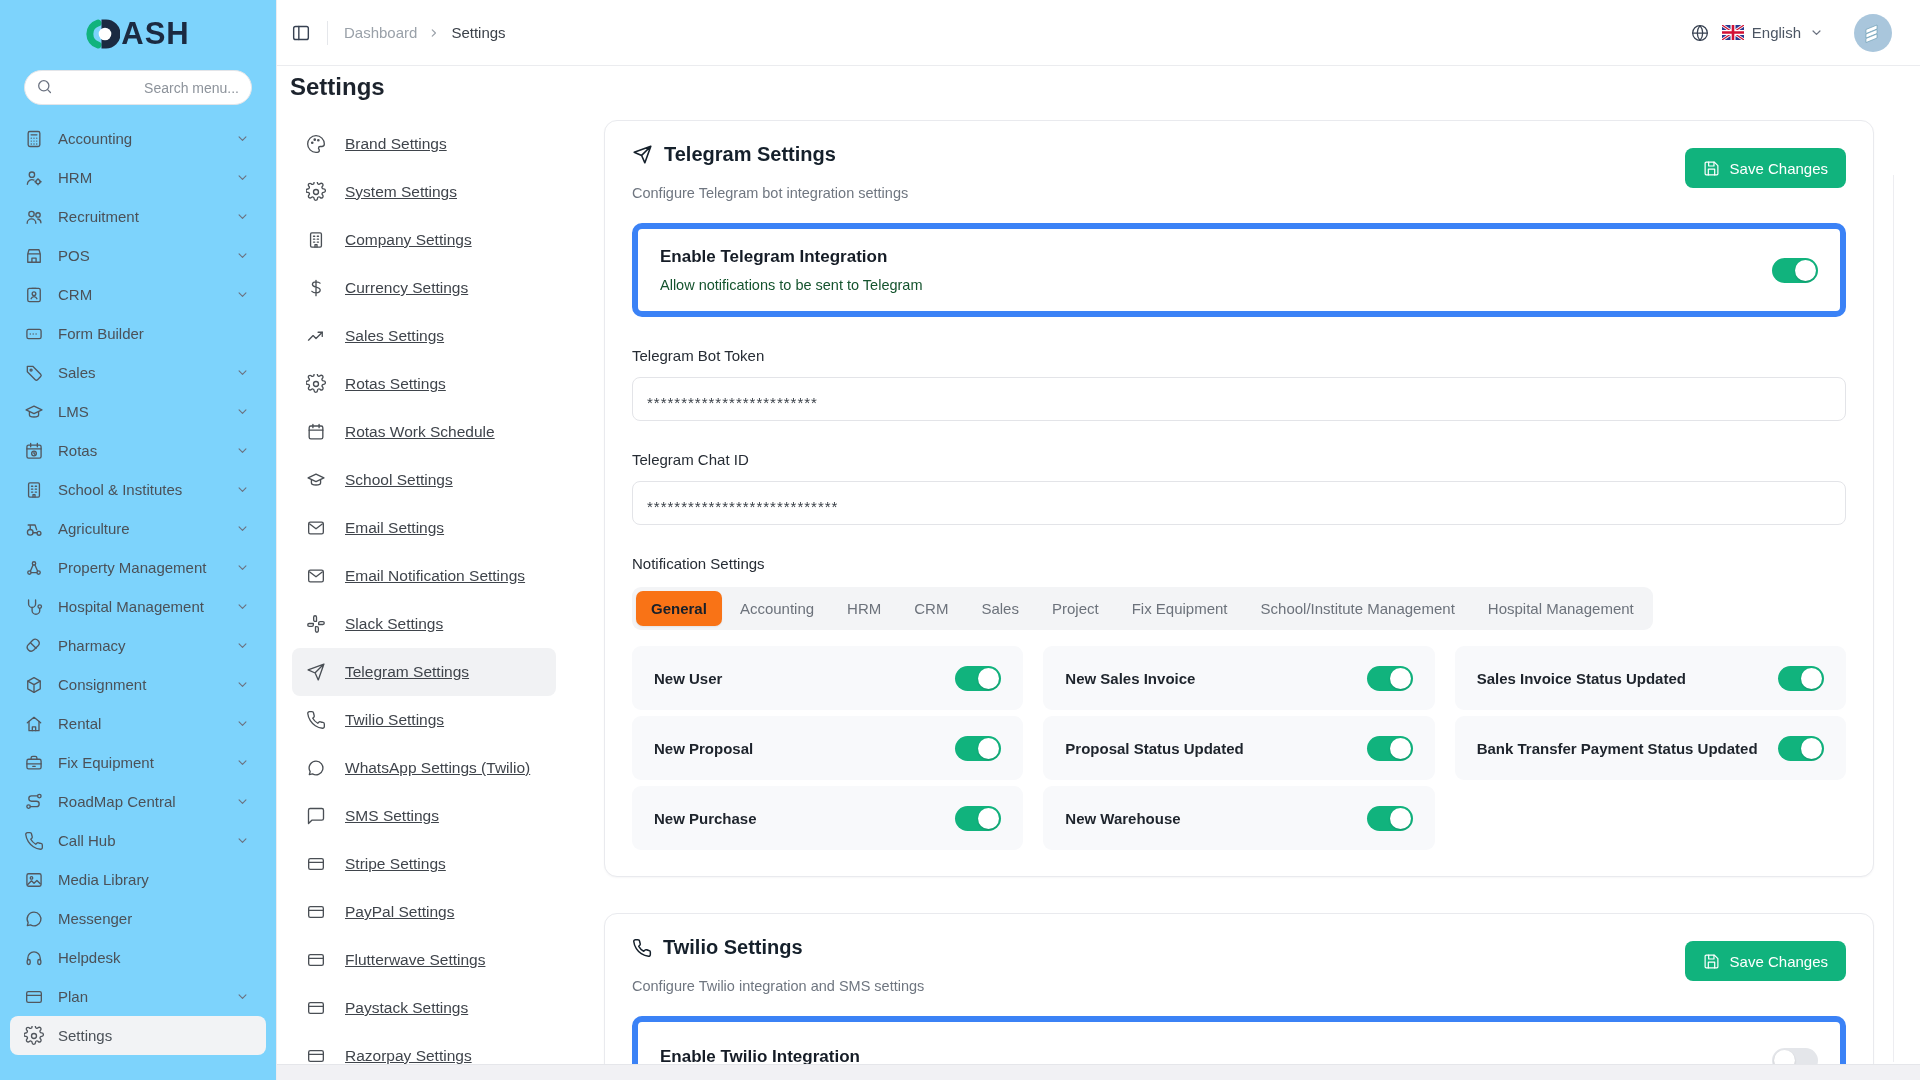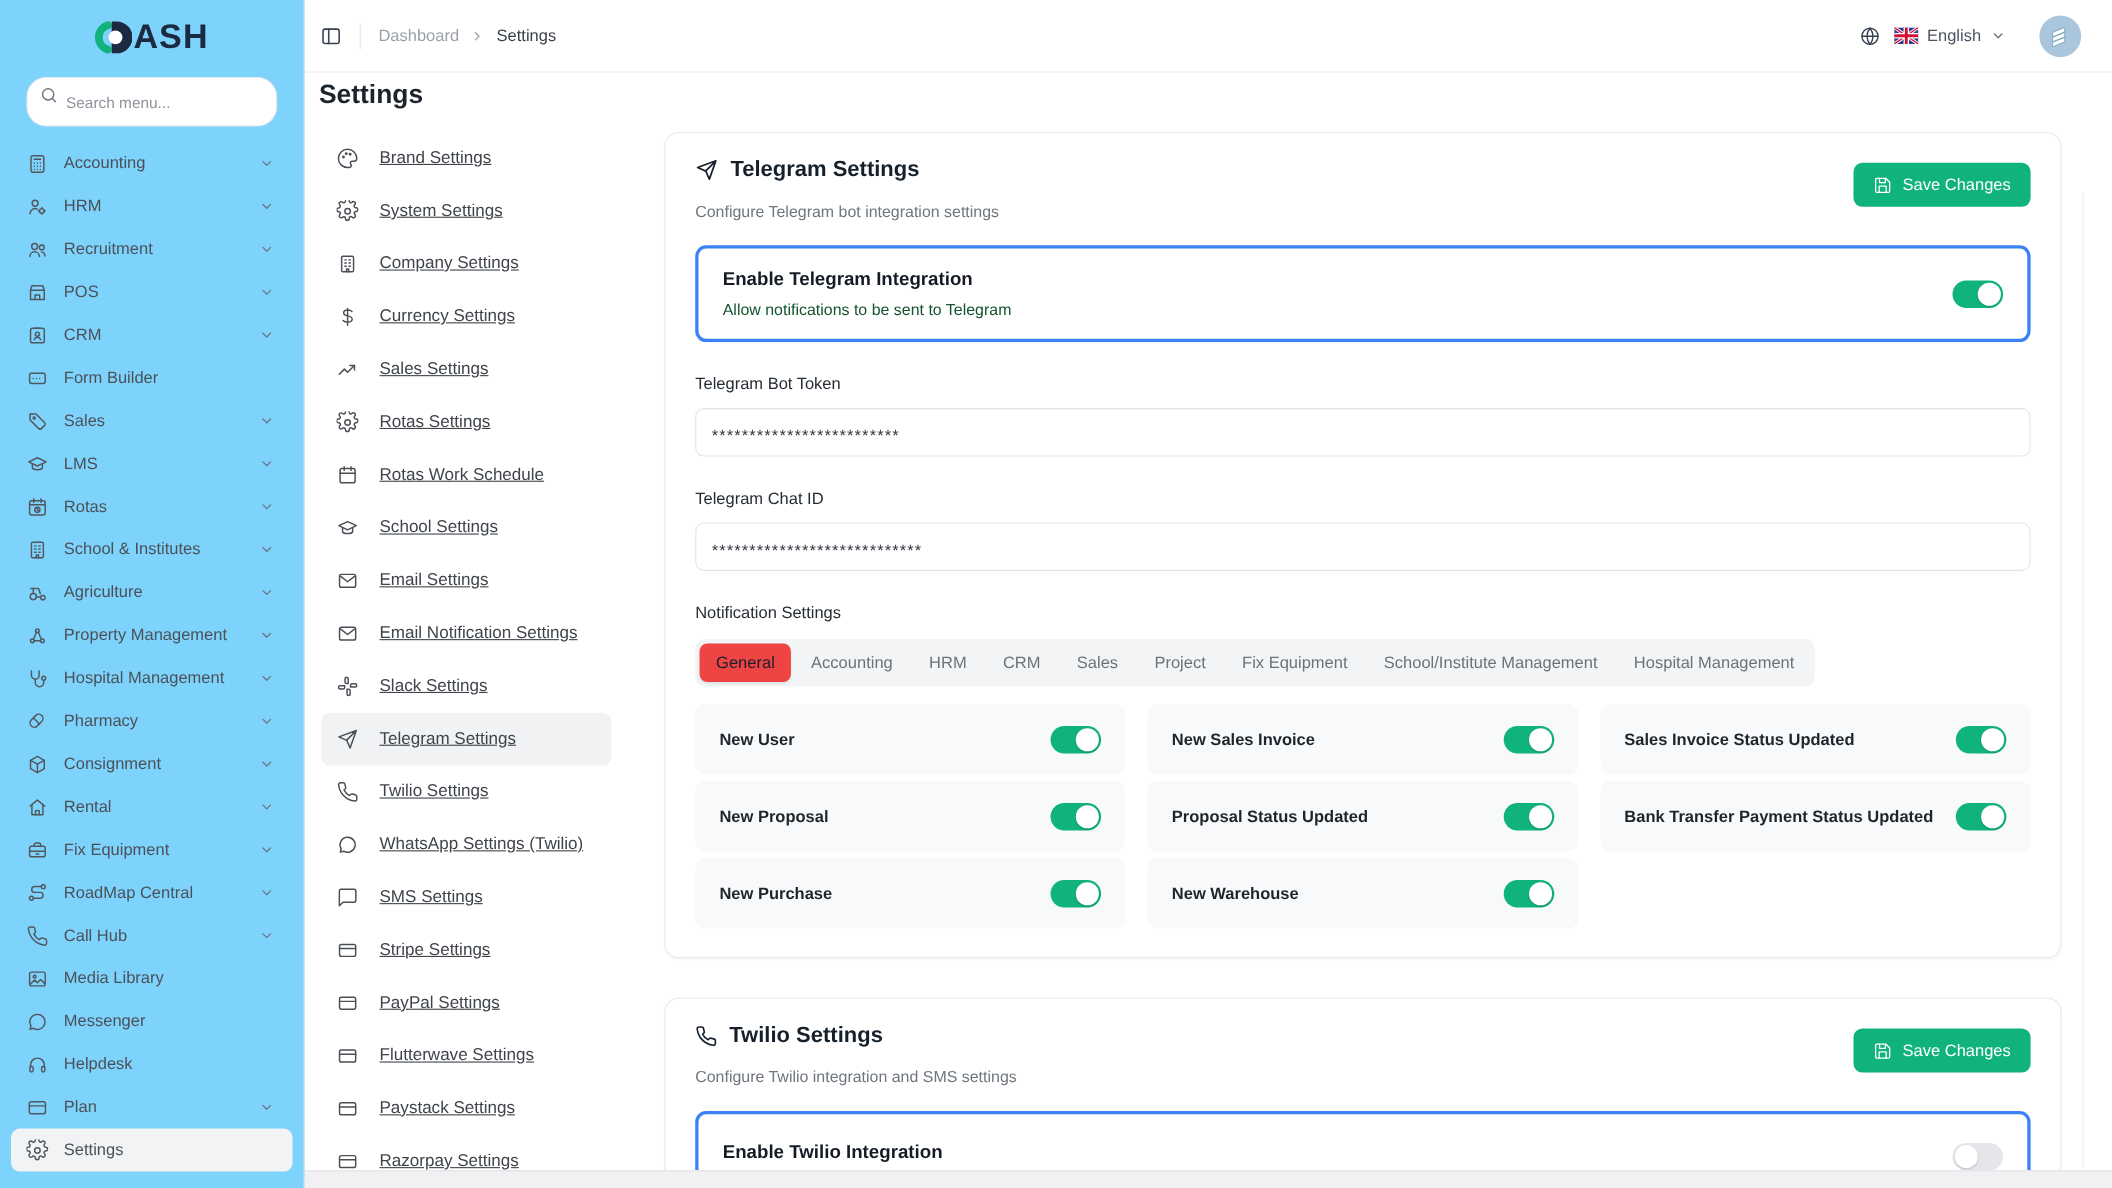--- a/index.html
+++ b/index.html
@@ -5,22 +5,22 @@
   * { margin:0; padding:0; box-sizing:border-box; }
   html,body { width:1920px; height:1080px; overflow:hidden; background:#fff;
     font-family:"Liberation Sans", sans-serif; color:#1f2937; }
 
   
   .sidebar { position:fixed; left:0; top:0; bottom:0; width:277px; background:#7dd3fc;
     border-right:1px solid #ececf0; z-index:20; }
   .logo { display:flex; align-items:center; justify-content:center; padding:16px 0 10px; }
   .logo-text { font-size:31px; font-weight:800; color:#1b2a41; letter-spacing:1px; margin-left:1px; }
   .search-wrap { position:relative; margin:8px 24px 12px; }
-  .search-wrap input { width:100%; height:45px; border:1px solid #e3e5e9; border-radius:18px;
-    padding:0 12px 0 35px; font-size:14px; color:#374151; outline:none; font-family:inherit; }
+  .search-wrap input { width:100%; height:35px; border:1px solid #e3e5e9; border-radius:18px;
+    padding:0 12px 0 35px; font-size:14px; color:#374151; outline:none; font-family:inherit;text-align:right; }
   .search-wrap input::placeholder { color:#8d939b; }
   .search-ico { position:absolute; left:12px; top:8px; color:#6b7280; }
   .side-nav { padding:2px 0; }
   .side-item { height:39px; display:flex; align-items:center; padding:0 16px 0 14px;
     margin:0 10px; border-radius:8px; cursor:pointer; color:#4b5158; }
   .side-item.active { background:#f2f3f5; }
   .s-ico { width:22px; display:flex; color:#52575e; flex-shrink:0; }
   .s-lbl { font-size:15px; margin-left:12px; white-space:nowrap; }
   .s-chev { margin-left:auto; color:#6b7280; display:flex; }
 
@@ -58,42 +58,42 @@
   .card { background:#fff; border:1px solid #e9eaee; border-radius:13px; padding:22px 27px 26px;
     box-shadow:0 1px 2px rgba(16,24,40,.04); }
   .card-head { display:flex; justify-content:space-between; align-items:flex-start; }
   .ch-title-row { display:flex; align-items:center; gap:11px; color:#15202b; }
   .ch-title { font-size:20px; font-weight:700; }
   .ch-sub { font-size:14.5px; color:#6f7680; margin-top:19px; }
   .btn-save { display:flex; align-items:center; gap:10px; background:#11b37d; color:#fff;
     border:none; border-radius:8px; height:40px; padding:0 18px; font-size:15px; font-weight:500;
     cursor:pointer; font-family:inherit; margin-top:5px; }
 
-  .enable-card { margin-top:22px; border:3px solid #3b82f6; border-radius:10px;
+  .enable-card { margin-top:22px; border:6px solid #3b82f6; border-radius:10px;
     padding:18px 22px; display:flex; align-items:center; justify-content:space-between; }
   .en-title { font-size:17px; font-weight:600; color:#151c26; }
   .en-desc { font-size:14.5px; color:#14532d; margin-top:10px; }
 
   .switch { width:46px; height:25px; border-radius:999px; background:#e4e6ea; position:relative;
     cursor:pointer; flex-shrink:0; }
   .switch::after { content:""; position:absolute; top:2px; left:2px; width:21px; height:21px;
     border-radius:50%; background:#fff; box-shadow:0 1px 2px rgba(0,0,0,.18); }
   .switch.on { background:#11b37d; }
   .switch.on::after { left:auto; right:2px; }
 
   .field-label { font-size:15px; font-weight:500; color:#262c34; margin:30px 0 13px; }
   .text-input { width:100%; height:44px; border:1px solid #e3e4e8; border-radius:8px;
     padding:6px 14px 0; font-size:15px; letter-spacing:1px; color:#3a4048; outline:none;
     font-family:inherit; }
 
   .tabbar { display:inline-flex; gap:3px; background:#f3f4f6; border-radius:9px; padding:4px;
     margin-top:2px; }
   .tab { border:none; background:transparent; padding:9px 15px; font-size:15px; color:#6c727b;
     border-radius:7px; cursor:pointer; white-space:nowrap; font-family:inherit; }
-  .tab.active { background:#ef4444; color:#161f2a; font-weight:400; box-shadow:0 1px 2px rgba(0,0,0,.07); }
+  .tab.active { background:#f97316; color:#161f2a; font-weight:700; box-shadow:0 1px 2px rgba(0,0,0,.07); }
 
   .toggle-grid { display:grid; grid-template-columns:repeat(3,1fr); gap:6px 20px; margin-top:16px; }
   .tcard { background:#f8f9fb; border-radius:9px; height:64px; display:flex; align-items:center;
     justify-content:space-between; padding:0 22px; }
   .tcard .t-lbl { font-size:15px; font-weight:600; color:#1e242c; padding-right:10px; }
 
   .card.twilio { padding-bottom:0; height:400px; overflow:hidden; }
 
   
   .bottom-strip { position:fixed; left:277px; right:0; bottom:0; height:16px; background:#f1f1f4;

